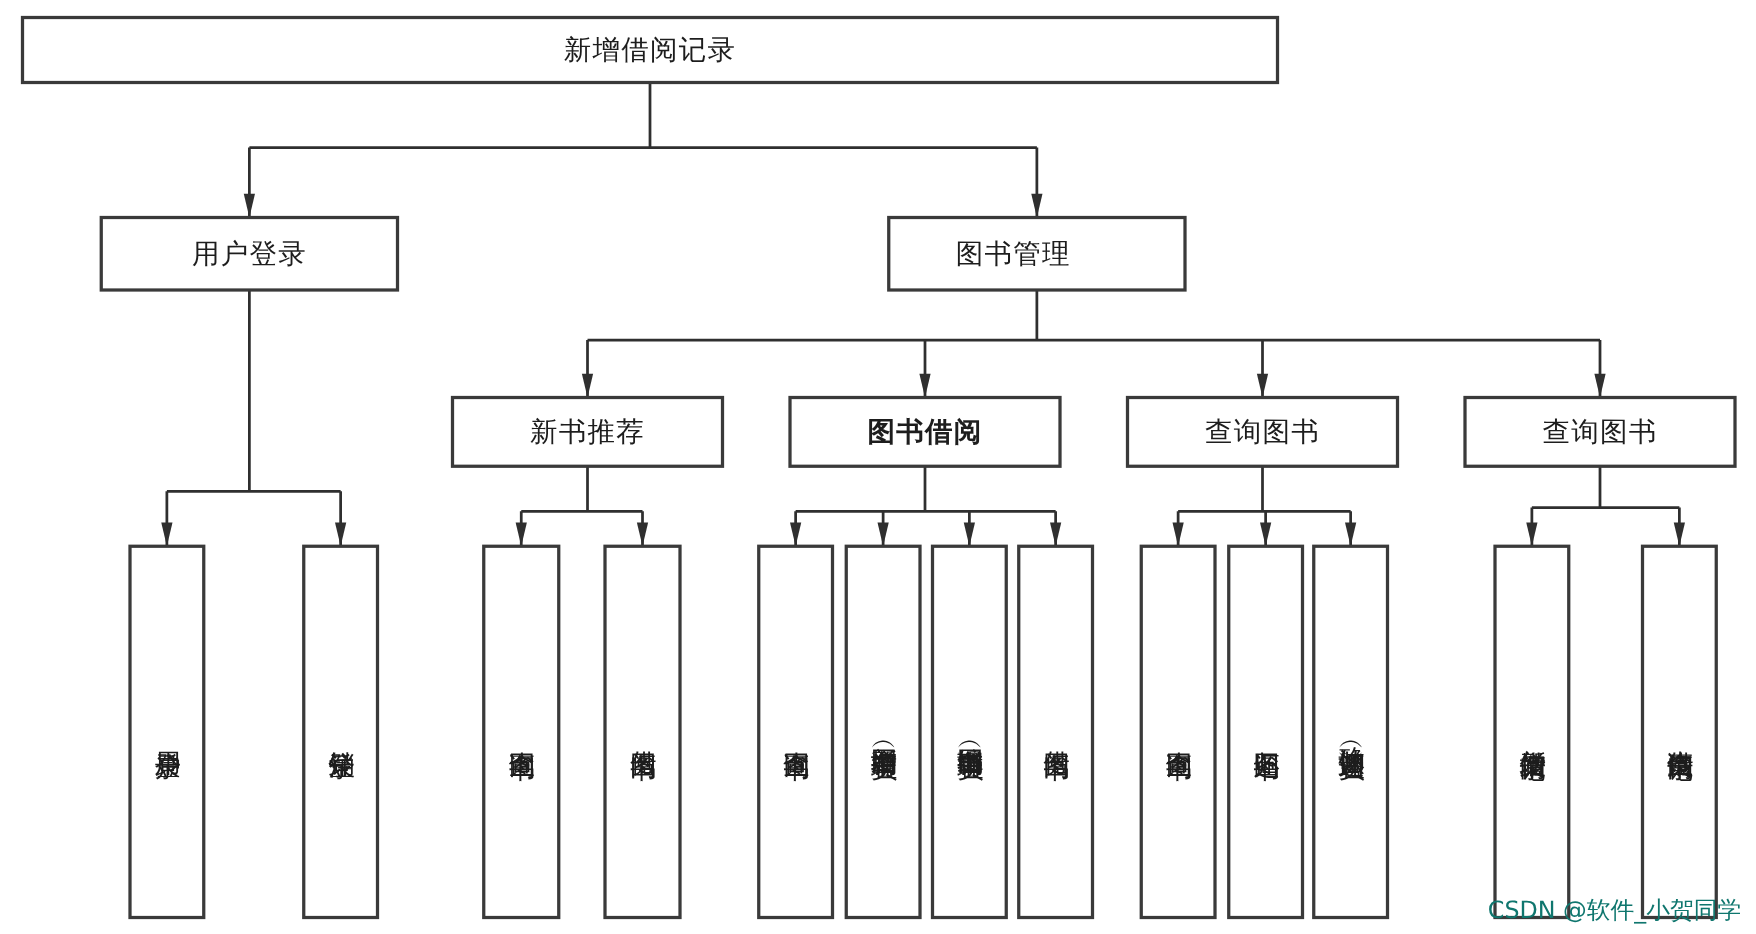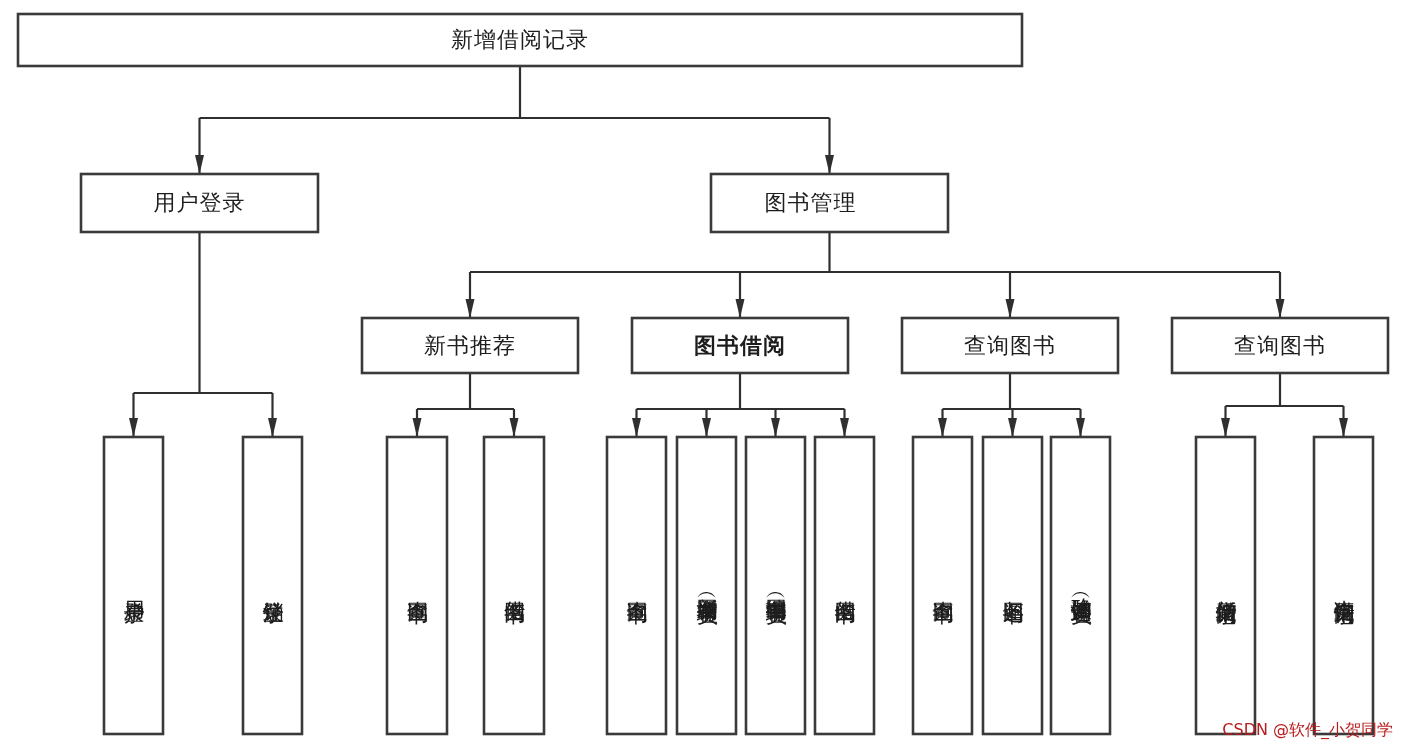--- a/index.html
+++ b/index.html
@@ -72,22 +72,22 @@
     font-size: 22px;
     color: #1d1d1d;
     white-space: nowrap;
     letter-spacing: 1px;
   }
   #watermark {
     position: absolute;
     right: 12px;
     bottom: 6px;
     font-family: "DejaVu Sans", "Liberation Sans", sans-serif;
-    font-size: 16px;
-    color: #b91c1c;
+    font-size: 19px;
+    color: #0f766e;
     white-space: nowrap;
     user-select: none;
   }
 </style>
 </head>
 <body>
 
 <div id="diagram-root">
 
   <svg id="tree-svg" viewBox="0 0 1405 747">

